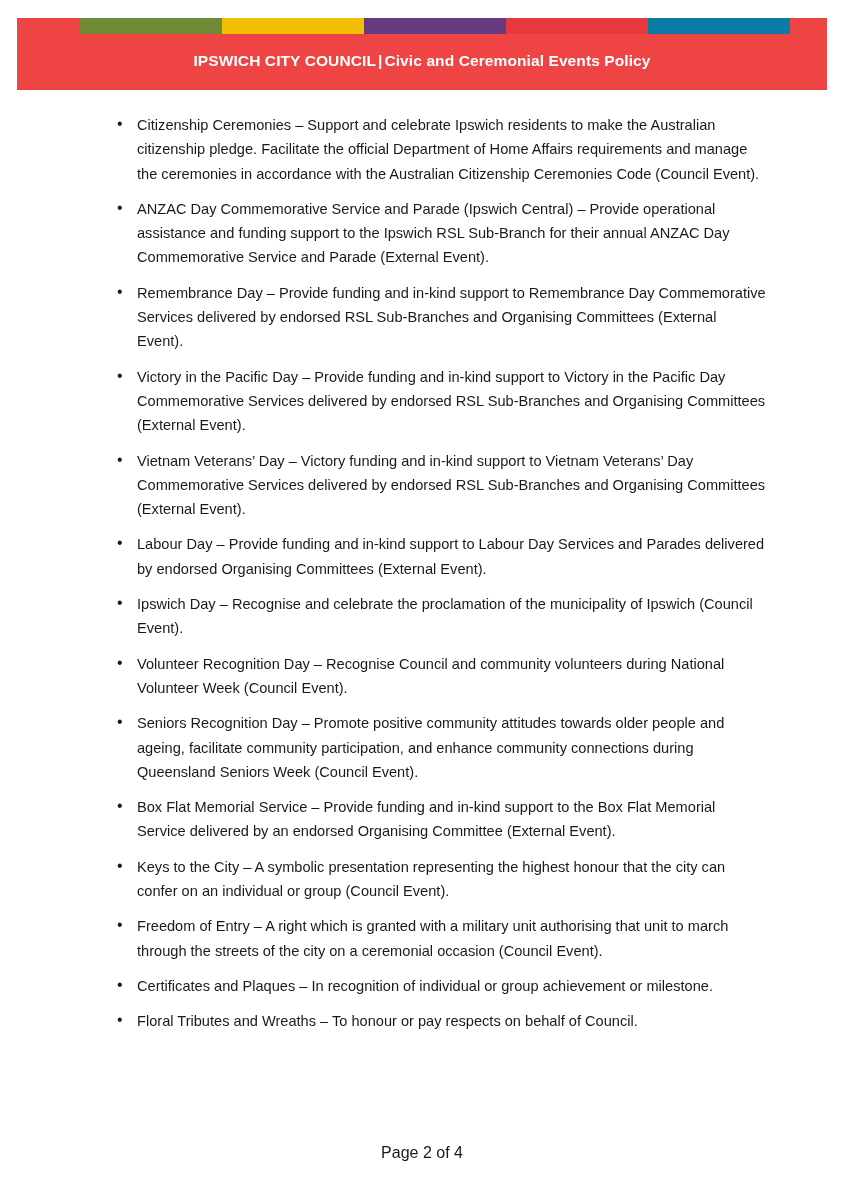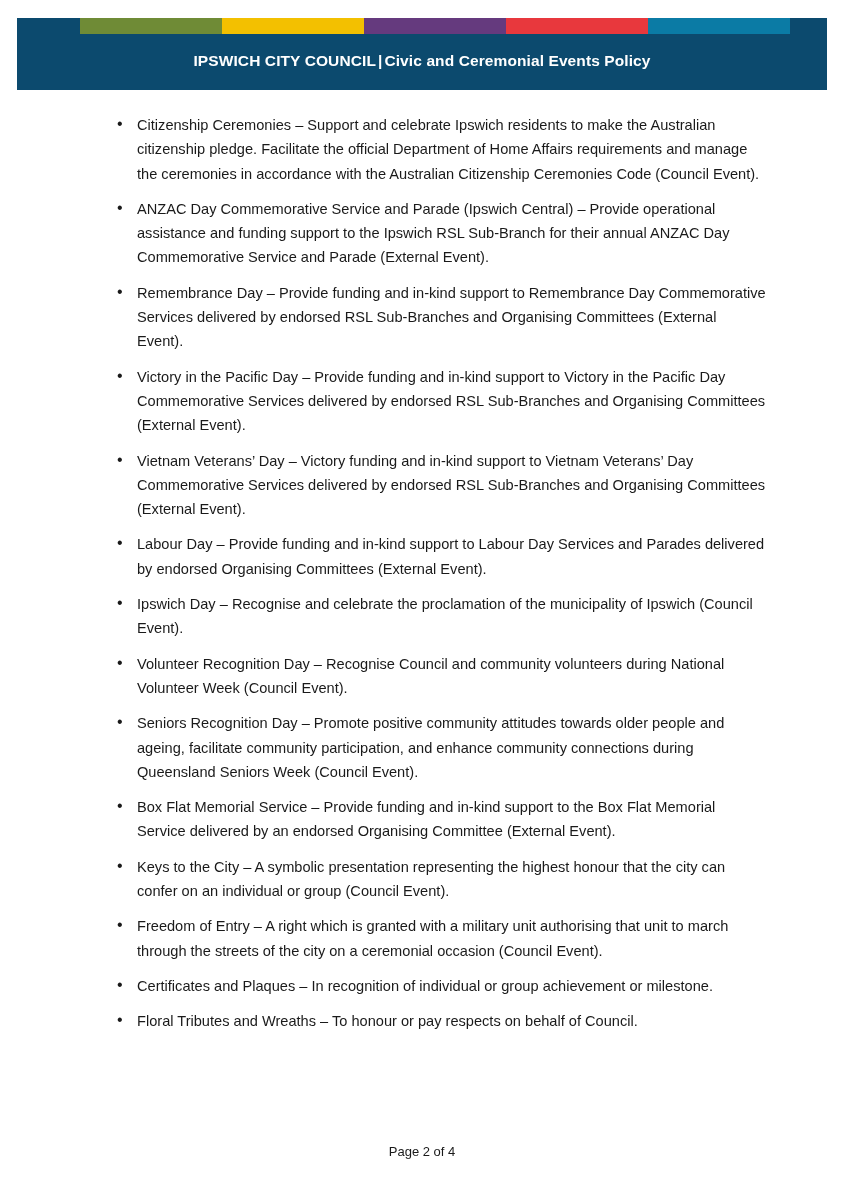--- a/index.html
+++ b/index.html
@@ -100,31 +100,31 @@
     color: #1a1a1a;
   }
 
   
   .footer {
     position: absolute;
     left: 0;
     right: 0;
     top: 1144px;
     text-align: center;
-    font-size: 13px;
+    font-size: 16px;
     color: #1a1a1a;
     font-family: "Liberation Sans", sans-serif;
   }
 </style>
 </head>
 <body>
 
 <div class="page">
 
-  <div class="header-band" style="background: #0c4a6e;">
+  <div class="header-band" style="background: #ef4444;">
 
     <div class="color-strip">
       <div class="seg" style="background: rgb(111, 139, 54);"></div>
       <div class="seg" style="background: rgb(243, 192, 0);"></div>
       <div class="seg" style="background: rgb(101, 58, 126);"></div>
       <div class="seg" style="background: rgb(232, 56, 61);"></div>
       <div class="seg" style="background: rgb(11, 123, 165);"></div>
     </div>
 
     <div class="header-title" style="color: rgb(255, 255, 255);">

